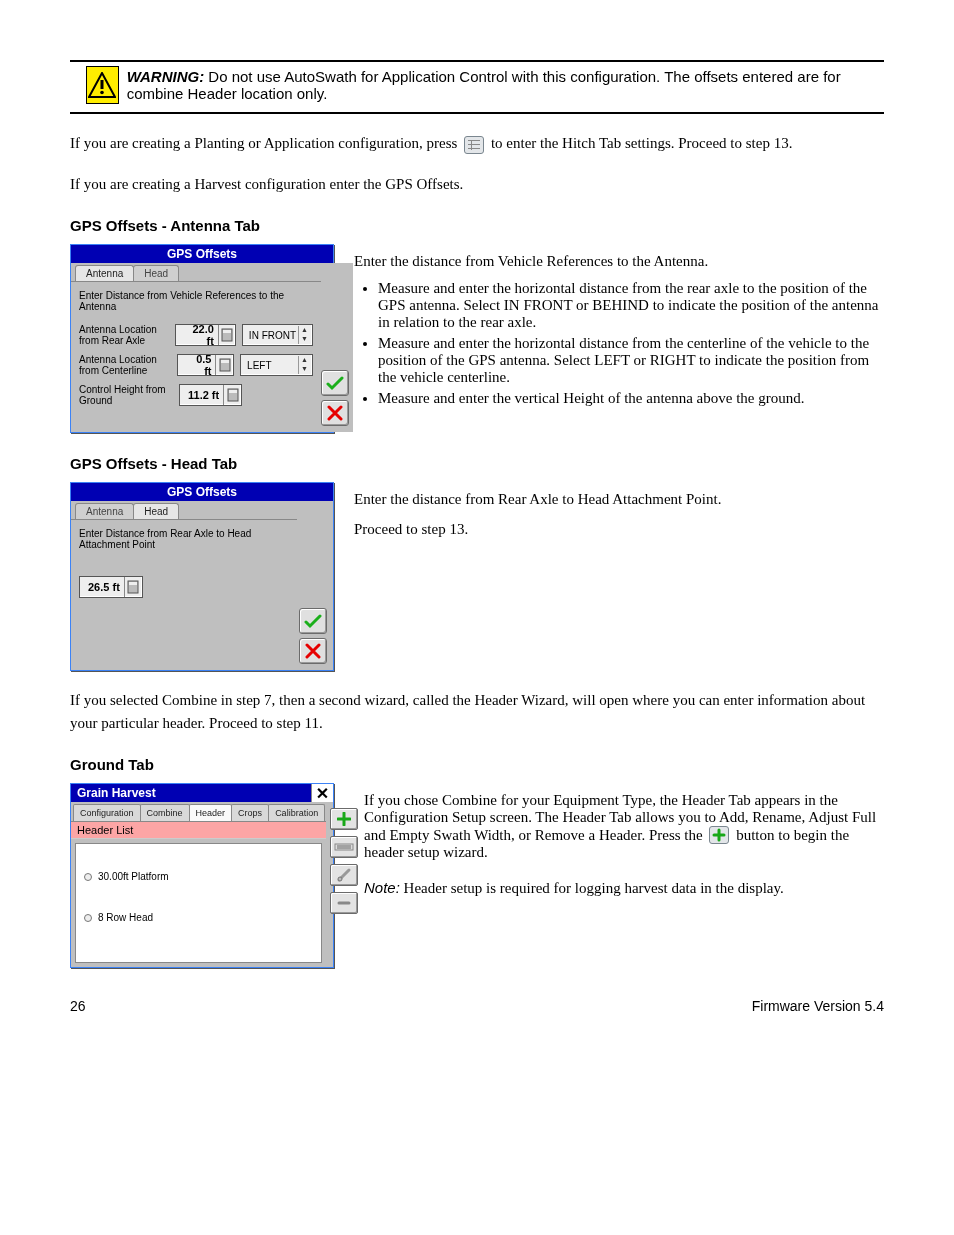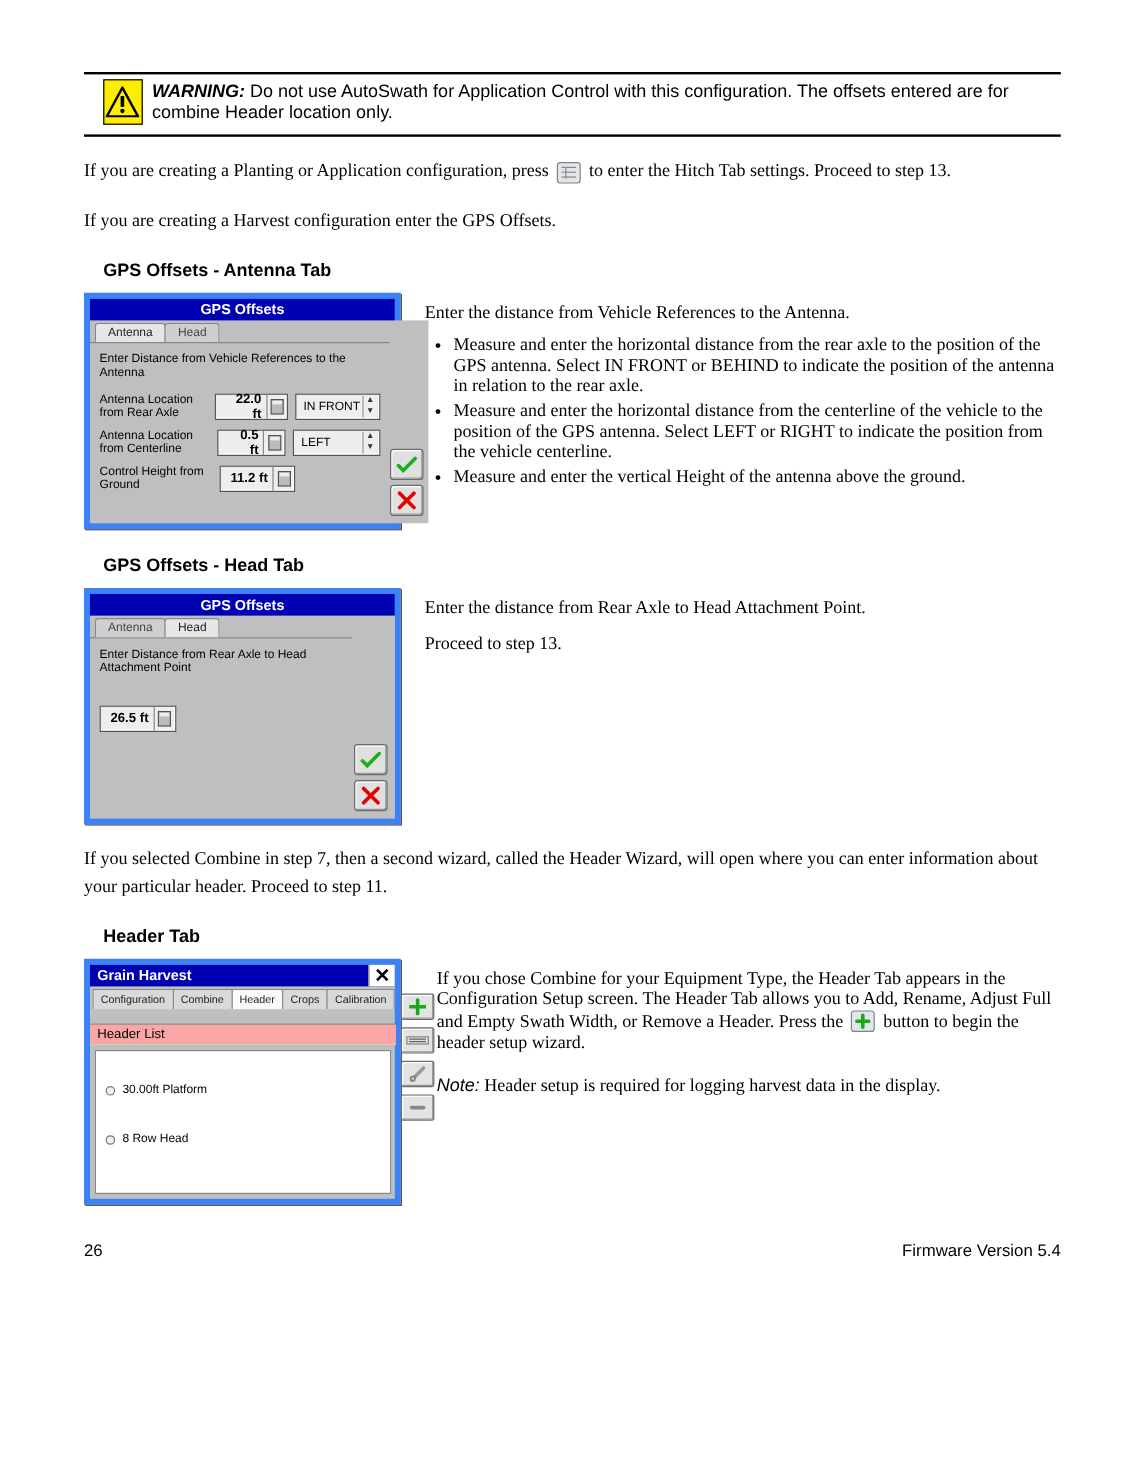--- a/index.html
+++ b/index.html
@@ -63,38 +63,38 @@
     background:
       linear-gradient(#888,#888) 0 0/100% 1px no-repeat,
       linear-gradient(#888,#888) 0 4px/100% 1px no-repeat,
       linear-gradient(#888,#888) 0 8px/100% 1px no-repeat,
       linear-gradient(#888,#888) 3px 0/1px 100% no-repeat;
   }
   h3.section {
     font-family: Arial, sans-serif;
     font-weight: bold;
     font-size: 15px;
-    margin: 22px 0 4px 16px;
+    margin: 22px 0 4px 0;
   }
   .sub {
     font-family: Georgia, serif;
     font-size: 15px;
     margin-bottom: 10px;
   }
   .bullets {
     font-family: Georgia, serif;
     font-size: 15px;
     margin: 0 0 0 24px;
     padding: 0;
   }
   .bullets li { margin: 4px 0; }
   
   .dialog {
     width: 264px;
-    border: 5px solid #3b82f6;
+    border: 1px solid #3b82f6;
     background: #BFBFBF;
     box-shadow: 1px 1px 0 #555;
     font-family: Arial, sans-serif;
     font-size: 11px;
     color: #000;
     margin-top: 6px;
     position: relative;
   }
   .dialog-title {
     background: #0000B3;
@@ -246,21 +246,21 @@
     width:8px;height:8px;border:1px solid #777;border-radius:50%;
     background:#eee;
     display:inline-block;
   }
   .wide-btn {
     height:22px;width:28px;
     border:1px solid #6b6b6b;background:#e3e3e3;border-radius:2px;
     display:flex;align-items:center;justify-content:center;
     box-shadow: inset -1px -1px 0 #999, inset 1px 1px 0 #fff;
   }
-  .tabs-5 { padding:2px 2px 12px 2px; display:flex; border-bottom:1px solid #888;}
+  .tabs-5 { padding:2px 2px 0 2px; display:flex; border-bottom:1px solid #888;}
   .tabs-5 .tab5 {
     font-size:9px;padding:3px 6px;border:1px solid #888;border-bottom:none;
     background:#d9d9d9;margin-right:-1px;border-top-left-radius:2px;border-top-right-radius:2px;
     color:#222;
   }
   .tabs-5 .tab5.active { background:#fafafa; }
   .dialog3-body { display:flex; }
   .dialog3-left { flex:1; }
   .dialog3-right { width:36px;display:flex;flex-direction:column;gap:6px;align-items:center;padding:6px 4px; }
   .note {
@@ -436,21 +436,21 @@
       </div>
     </div>
     <div style="flex:1">
       <p class="sub">Enter the distance from Rear Axle to Head Attachment Point.</p>
       <p class="body-text" style="margin-top:6px">Proceed to step 13.</p>
     </div>
   </div>
 
   <p class="body-text">If you selected Combine in step 7, then a second wizard, called the Header Wizard, will open where you can enter information about your particular header. Proceed to step 11.</p>
 
-  <h3 class="section">Header Tab</h3>
+  <h3 class="section">Ground Tab</h3>
   <div style="display:flex;gap:30px;align-items:flex-start;">
     <div class="dialog">
       <div class="dialog-title" style="text-align:left;padding-left:6px">
         <span>Grain Harvest</span>
         <div class="close-x">✕</div>
       </div>
       <div class="dialog3-body">
         <div class="dialog3-left">
           <div class="tabs-5">
             <div class="tab5">Configuration</div>

